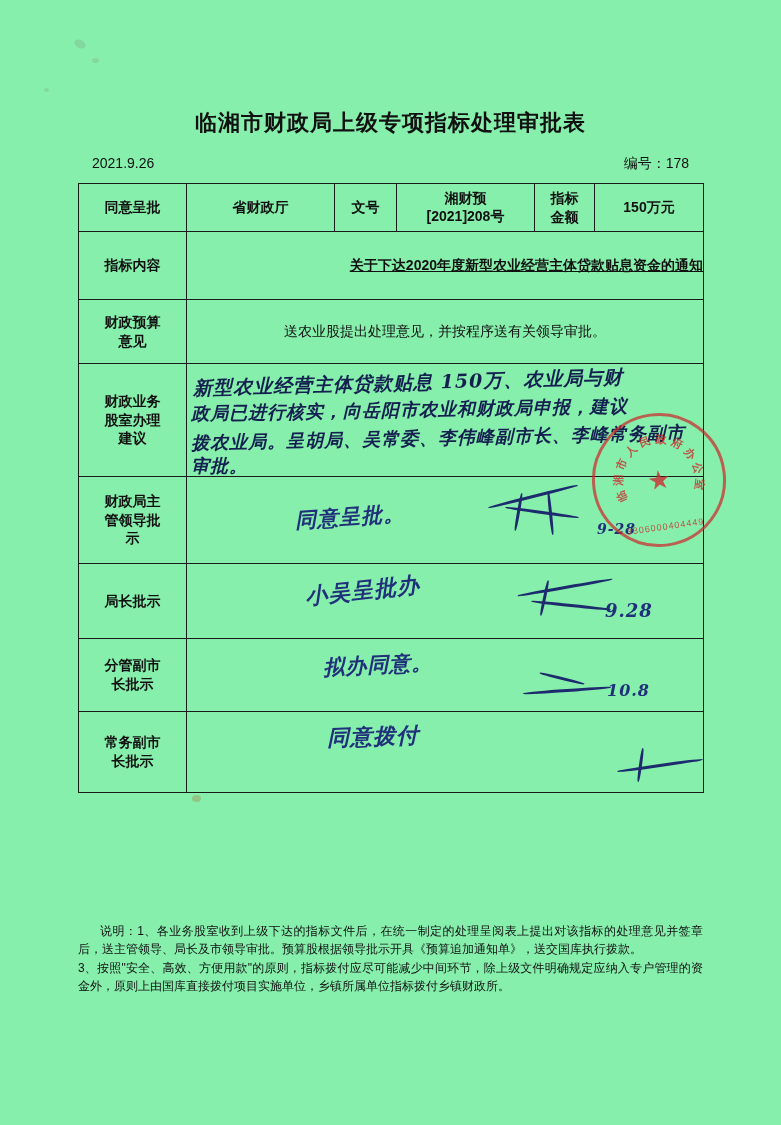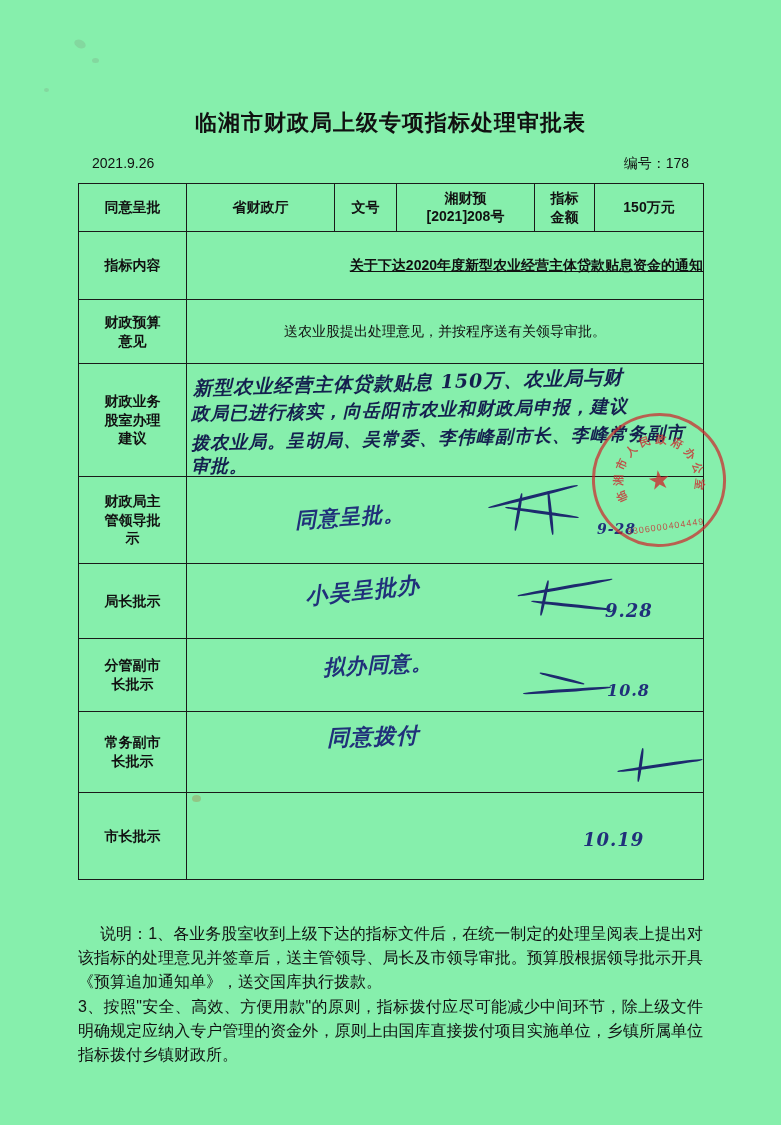--- a/index.html
+++ b/index.html
@@ -109,21 +109,21 @@
   .ink {
     font-style: italic;
     font-weight: bold;
     letter-spacing: 1px;
   }
   .note {
     position: absolute;
     left: 78px;
     top: 922px;
     width: 625px;
-    font-size: 16px;
+    font-size: 12px;
     line-height: 1.5;
     text-align: justify;
     color: #111;
   }
   .note p { margin: 0 0 1px 0; }
   .note .indent { text-indent: 22px; }
   
   .seal {
     position: absolute;
     left: 592px;
@@ -296,28 +296,20 @@
         </td>
         <td colspan="5">
           <div class="sigcell" style="height:80px">
             <div class="hw ink hw-blue" style="left:140px;top:10px;font-size:22px;transform:rotate(-2deg);">同意拨付</div>
             <div class="stroke" style="left:430px;top:52px;width:86px;height:3px;transform:rotate(-8deg);"></div>
             <div class="stroke" style="left:452px;top:36px;width:3px;height:34px;transform:rotate(8deg);"></div>
           </div>
         </td>
       </tr>
 
-      <tr style="height:86px">
-        <td class="lbl">市长批示</td>
-        <td colspan="5">
-          <div class="sigcell" style="height:86px">
-            <div class="hw ink hw-blue" style="left:396px;top:36px;font-size:18px;">10.19</div>
-          </div>
-        </td>
-      </tr>
     </tbody>
   </table>
 
   <div class="seal">
     <div class="star">★</div>
     <div class="bottomtext">3306000404449</div>
   <div class="arc">
         <span style="transform: rotate(-195deg) translate(48px, -6px) rotate(90deg);">临</span>
         <span style="transform: rotate(-171.667deg) translate(48px, -6px) rotate(90deg);">湘</span>
         <span style="transform: rotate(-148.333deg) translate(48px, -6px) rotate(90deg);">市</span>

